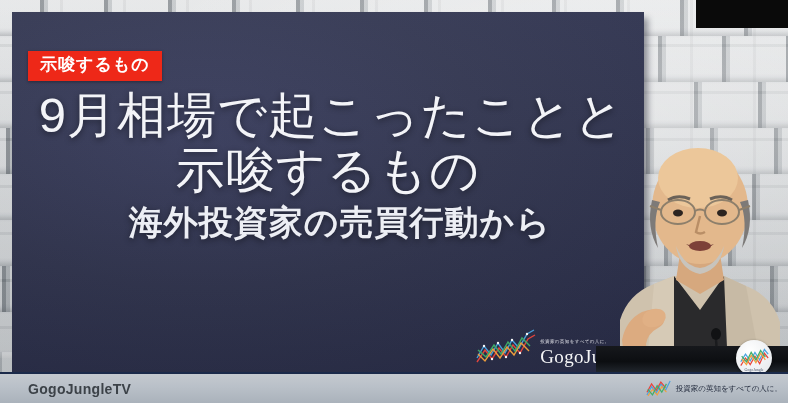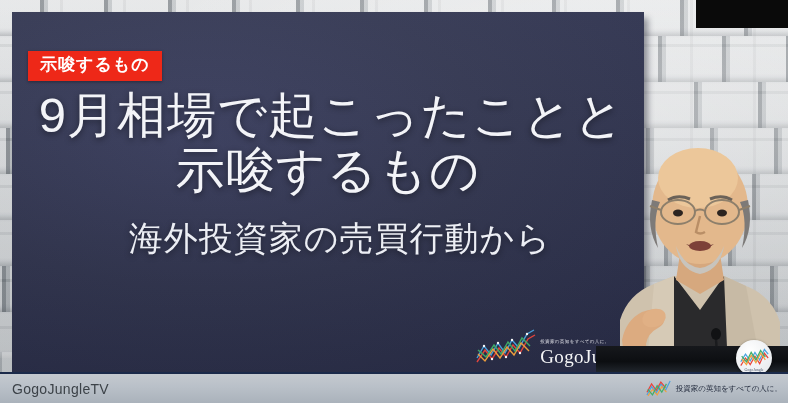--- a/index.html
+++ b/index.html
@@ -94,24 +94,24 @@
     padding-left:8px;
   }
   .title-line2{
     font-size:49px;
     font-weight:400;
     letter-spacing:1px;
     line-height:1.14;
   }
   .subtitle{
     font-size:34px;
-    font-weight:400;
+    font-weight:700;
     letter-spacing:1px;
     line-height:1.2;
-    margin-top:19px;
+    margin-top:3px;
     padding-left:24px;
     color:#eceef4;
   }
 
   
   #slidelogo{
     position:absolute; right:8px; bottom:6px;
     display:flex; align-items:flex-end; gap:3px;
     z-index:4;
     opacity:.96;
@@ -155,21 +155,21 @@
   
   #bottombar{
     position:absolute; left:0; right:0; bottom:0; height:31px;
     background:linear-gradient(180deg,#c4c9cf 0%, #b9c0c8 45%, #aab2bb 100%);
     border-top:2px solid #1b2a4a;
     z-index:7;
     display:flex; align-items:center; justify-content:space-between;
   }
   #bottombar .left{
     font-size:14px; color:#3c4248; letter-spacing:.3px;
-    padding-left:12px; font-weight:400;
+    padding-left:28px; font-weight:700;
   }
   #bottombar .right{
     display:flex; align-items:center; gap:4px; padding-right:6px;
   }
   #bottombar .right .tagtext{
     font-size:7.5px; color:#20283a; letter-spacing:0px; white-space:nowrap;
   }
   #bottombar .right svg{ display:block; }
 
   #blackstrip{

